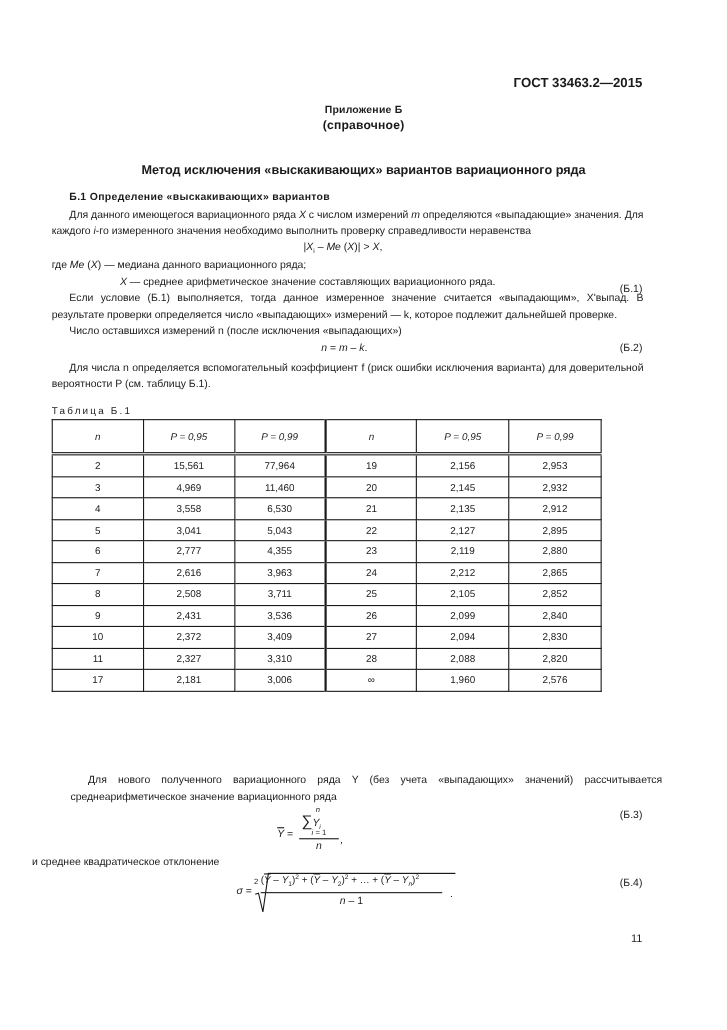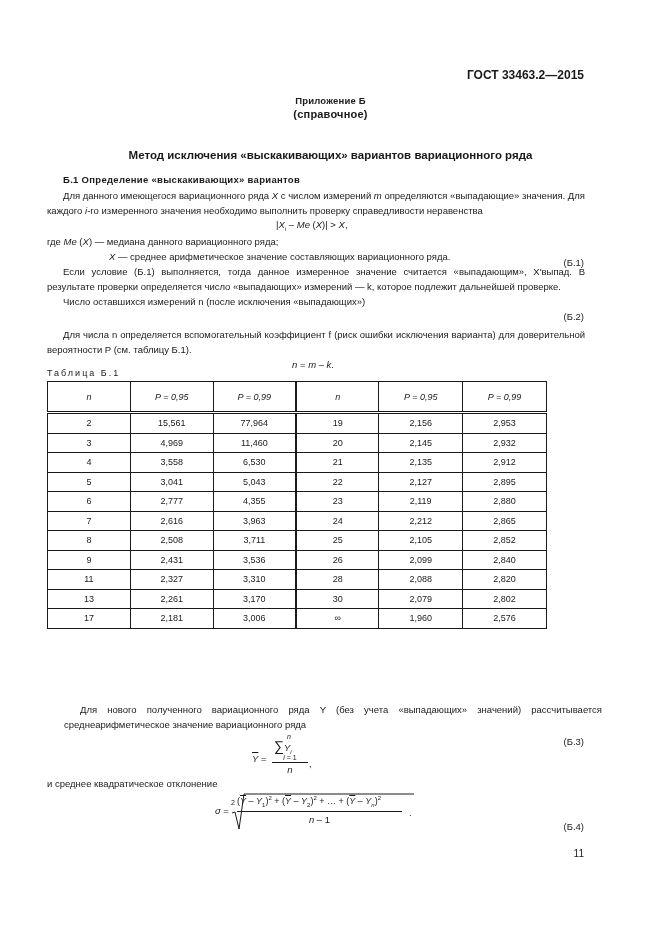--- a/index.html
+++ b/index.html
@@ -41,21 +41,21 @@
 
 <div class="abs eq" style="left:276px; top:219px;">|<i>X</i><sub style="font-size:6px">i</sub> – <i>Me</i> (<i>X</i>)| &gt; <i>X</i>,</div>
 <div class="abs eqn" style="top:209px;margin-top:48px;">(Б.1)</div>
 
 <div class="abs p" style="left:47px; top:234px;">где <i>Me</i> (<i>X</i>) — медиана данного вариационного ряда;</div>
 <div class="abs p" style="left:92px; top:249px;margin-left:17px;"><i>X</i> — среднее арифметическое значение составляющих вариационного ряда.</div>
 
 <div class="abs para p ind" style="top:264px;">Если условие (Б.1) выполняется, тогда данное измеренное значение считается «выпадающим», X'выпад. В результате проверки определяется число «выпадающих» измерений — k, которое подлежит дальнейшей проверке.</div>
 <div class="abs para p ind" style="top:294px;">Число оставшихся измерений n (после исключения «выпадающих»)</div>
 
-<div class="abs eq" style="left:292px; top:311px;margin-top:48px;"><i>n</i> = <i>m</i> – <i>k</i>.</div>
+<div class="abs eq" style="left:292px; top:311px;"><i>n</i> = <i>m</i> – <i>k</i>.</div>
 <div class="abs eqn" style="top:311px;">(Б.2)</div>
 
 <div class="abs para p ind" style="top:327px;">Для числа n определяется вспомогательный коэффициент f (риск ошибки исключения варианта) для доверительной вероятности P (см. таблицу Б.1).</div>
 
 <div class="abs tcap">Таблица Б.1</div>
 
 <table>
   <colgroup>
     <col style="width:83px">
       <col style="width:83px">
@@ -133,34 +133,34 @@
       </tr>
       <tr>
         <td>9</td>
         <td>2,431</td>
         <td>3,536</td>
         <td class="thick">26</td>
         <td>2,099</td>
         <td>2,840</td>
       </tr>
       <tr>
+        <td>10</td>
+        <td>2,372</td>
+        <td>3,409</td>
+        <td class="thick">27</td>
+        <td>2,094</td>
+        <td>2,830</td>
+      </tr>
+      <tr>
         <td>11</td>
         <td>2,327</td>
         <td>3,310</td>
         <td class="thick">28</td>
         <td>2,088</td>
         <td>2,820</td>
-      </tr>
-      <tr>
-        <td>13</td>
-        <td>2,261</td>
-        <td>3,170</td>
-        <td class="thick">30</td>
-        <td>2,079</td>
-        <td>2,802</td>
       </tr>
       <tr>
         <td>17</td>
         <td>2,181</td>
         <td>3,006</td>
         <td class="thick">∞</td>
         <td>1,960</td>
         <td>2,576</td>
       </tr>
     </tbody>
@@ -172,28 +172,28 @@
   <div class="abs" style="left:0; top:20px; font-size:9.5px;"><i class="over">Y</i> =</div>
   <div class="abs" style="left:22px; top:0; width:30px; text-align:center; font-size:7px;"><i>n</i></div>
   <div class="abs" style="left:22px; top:5px; font-size:14px;">∑<span style="font-size:9.5px"><i>Y</i><sub style="font-size:6px"><i>i</i></sub></span></div>
   <div class="abs" style="left:20px; top:21px; width:36px; text-align:center; font-size:7px;"><i>i</i> = 1</div>
   <div class="abs" style="left:20px; top:29px; width:36px; border-top:1px solid #1a1a1a;"></div>
   <div class="abs" style="left:20px; top:31px; width:36px; text-align:center; font-size:9.5px;"><i>n</i></div>
   <div class="abs" style="left:57px; top:25px; font-size:9.5px;">,</div>
 </div>
 <div class="abs eqn" style="top:736px;">(Б.3)</div>
 
-<div class="abs p" style="left:47px; top:776px;">и среднее квадратическое отклонение</div>
+<div class="abs p" style="left:29px; top:776px;">и среднее квадратическое отклонение</div>
 
 <div class="abs" style="left:215px; top:793px; width:200px; height:40px;">
   <div class="abs" style="left:0; top:12px; font-size:9.5px;"><i>σ</i> =</div>
   <div class="abs" style="left:16px; top:6px; font-size:7px;">2</div>
   <svg class="abs" style="left:15px; top:0;" width="185" height="38">
     <polyline points="2,20 5,19 9,36 14,1 184,1" fill="none" stroke="#1a1a1a" stroke-width="1"></polyline>
   </svg>
   <div class="abs" style="left:22px; top:2px; white-space:nowrap; font-size:9px;">(<i class="over">Y</i> – <i>Y</i><sub style="font-size:6px">1</sub>)<sup style="font-size:6px">2</sup> + (<i class="over">Y</i> – <i>Y</i><sub style="font-size:6px">2</sub>)<sup style="font-size:6px">2</sup> + … + (<i class="over">Y</i> – <i>Y</i><sub style="font-size:6px"><i>n</i></sub>)<sup style="font-size:6px">2</sup></div>
   <div class="abs" style="left:22px; top:18px; width:165px; border-top:1px solid #1a1a1a;"></div>
   <div class="abs" style="left:22px; top:21px; width:165px; text-align:center; font-size:9.5px;"><i>n</i> – 1</div>
   <div class="abs" style="left:194px; top:14px; font-size:9.5px;">.</div>
 </div>
-<div class="abs eqn" style="top:797px;margin-top:24px;">(Б.4)</div>
+<div class="abs eqn" style="top:797px;">(Б.4)</div>
 
 <div class="abs pgnum">11</div>
 
 </body></html>

